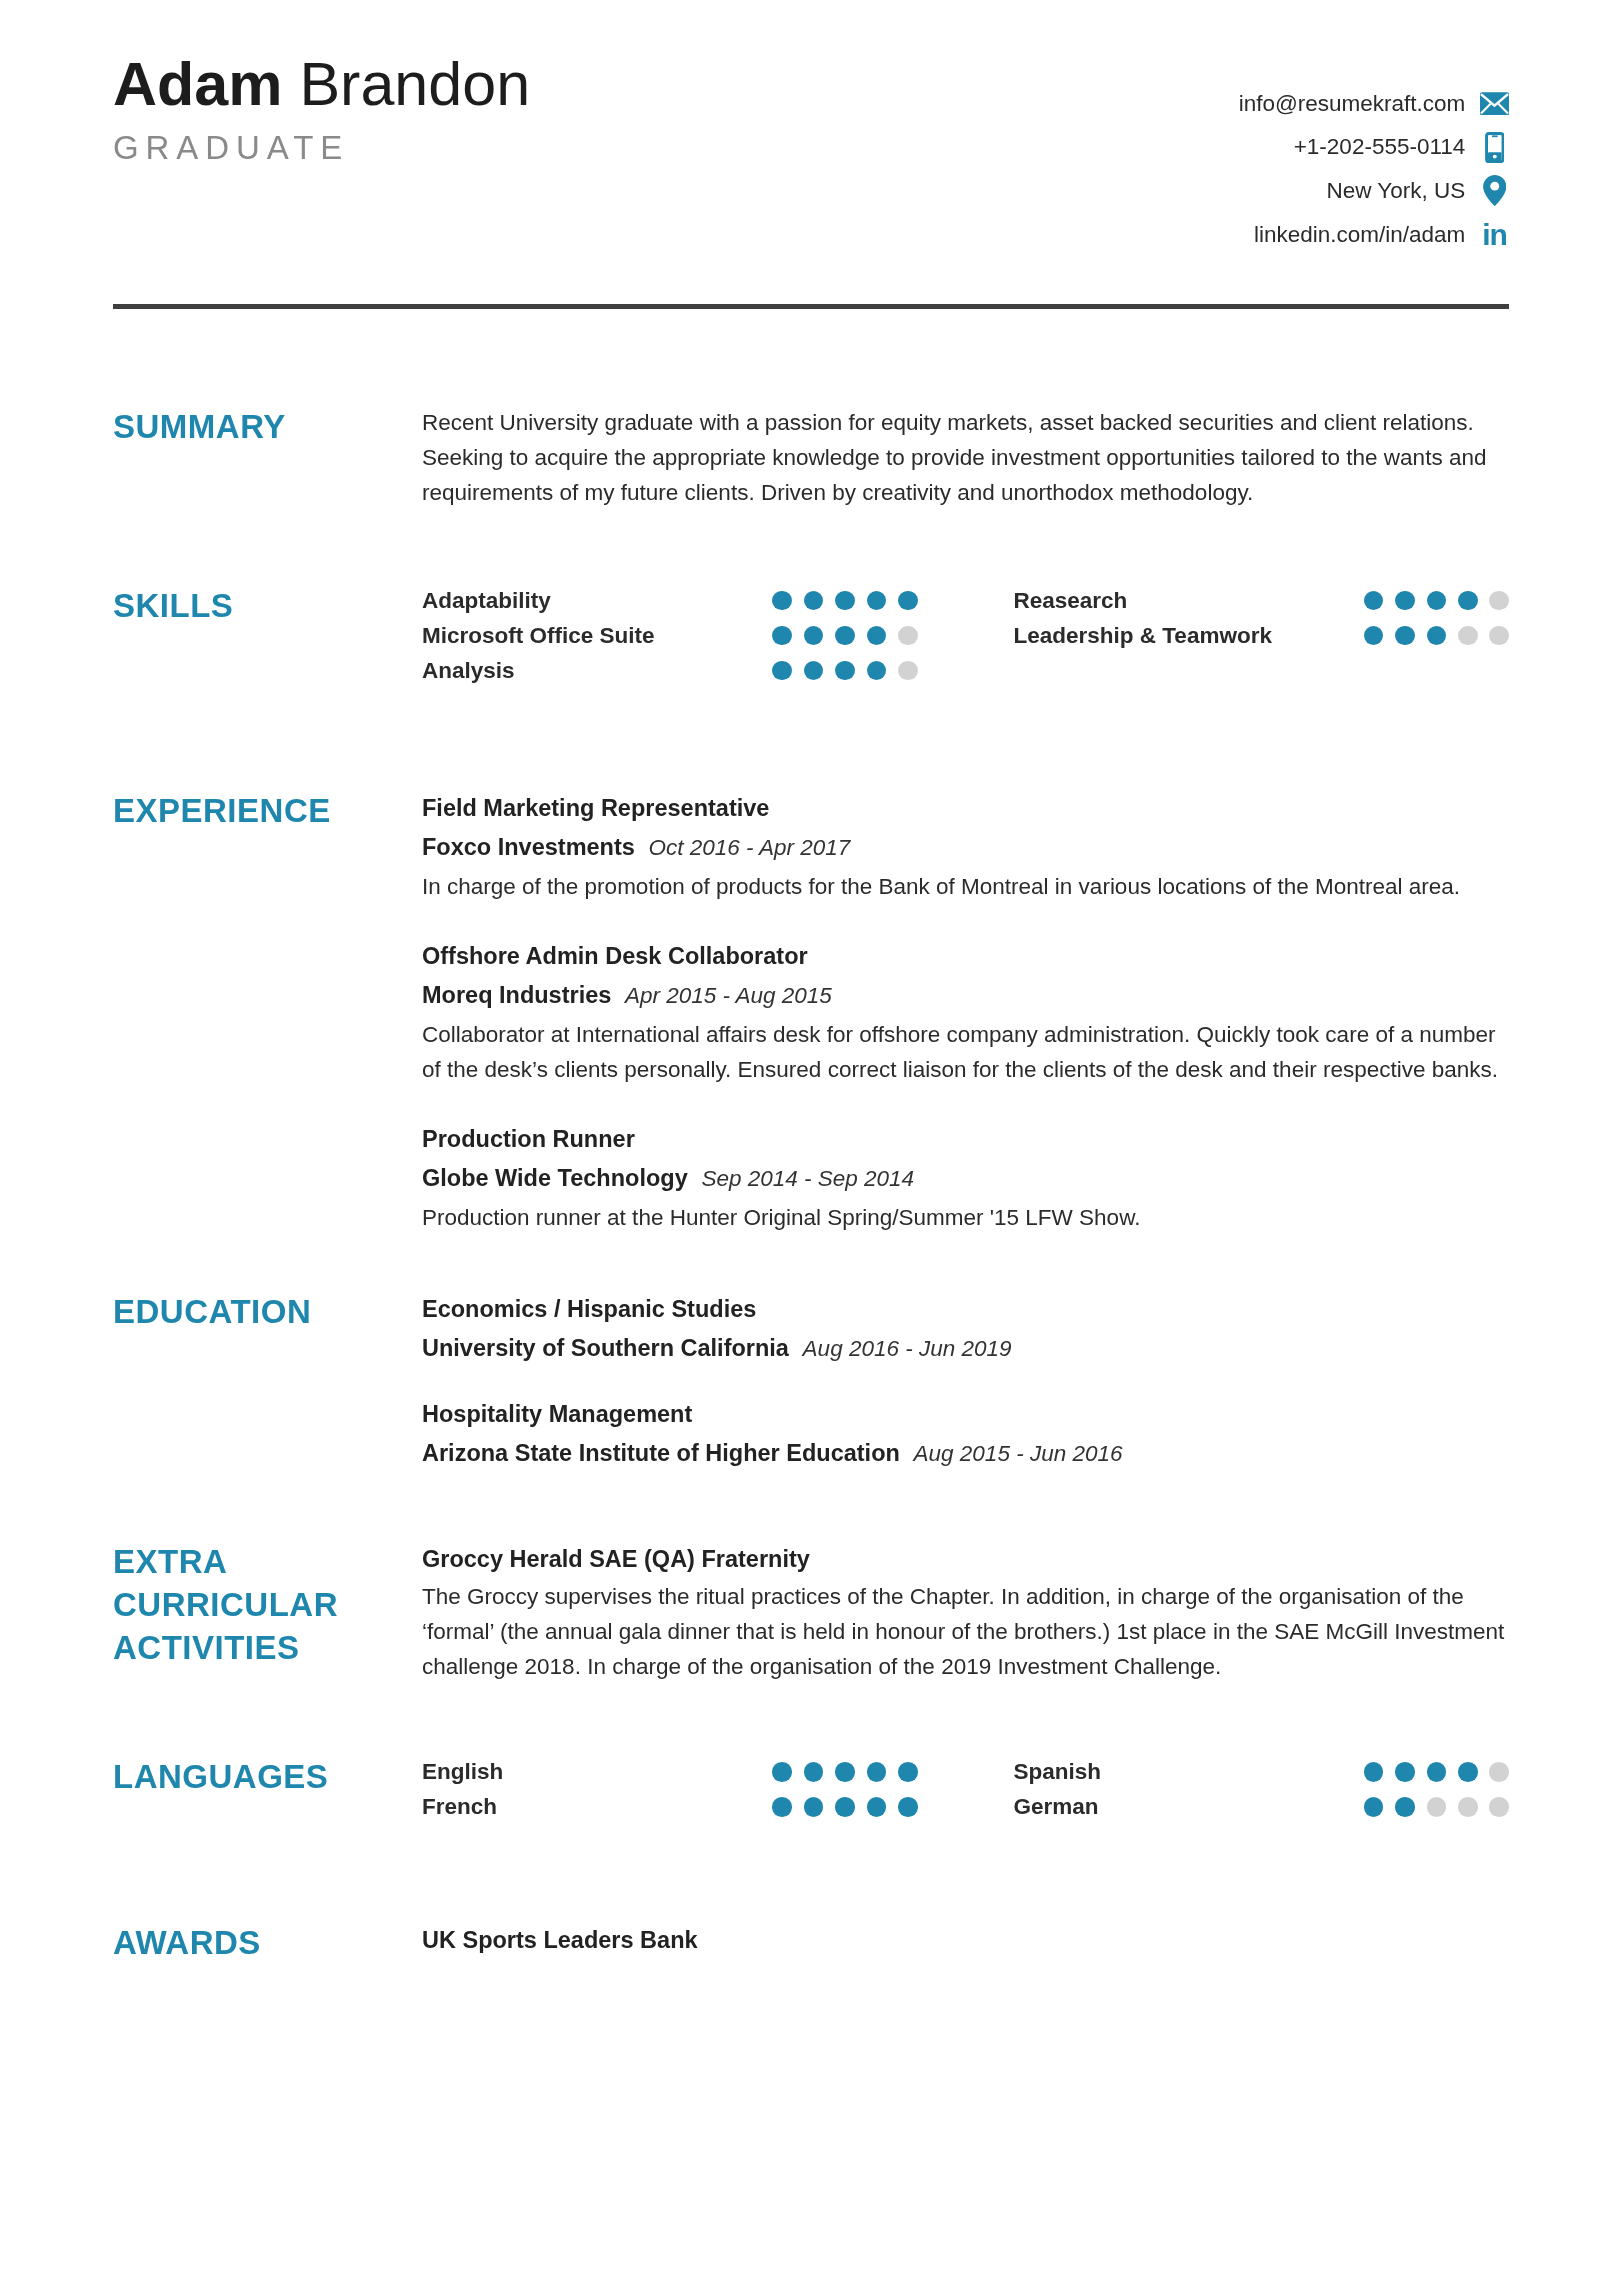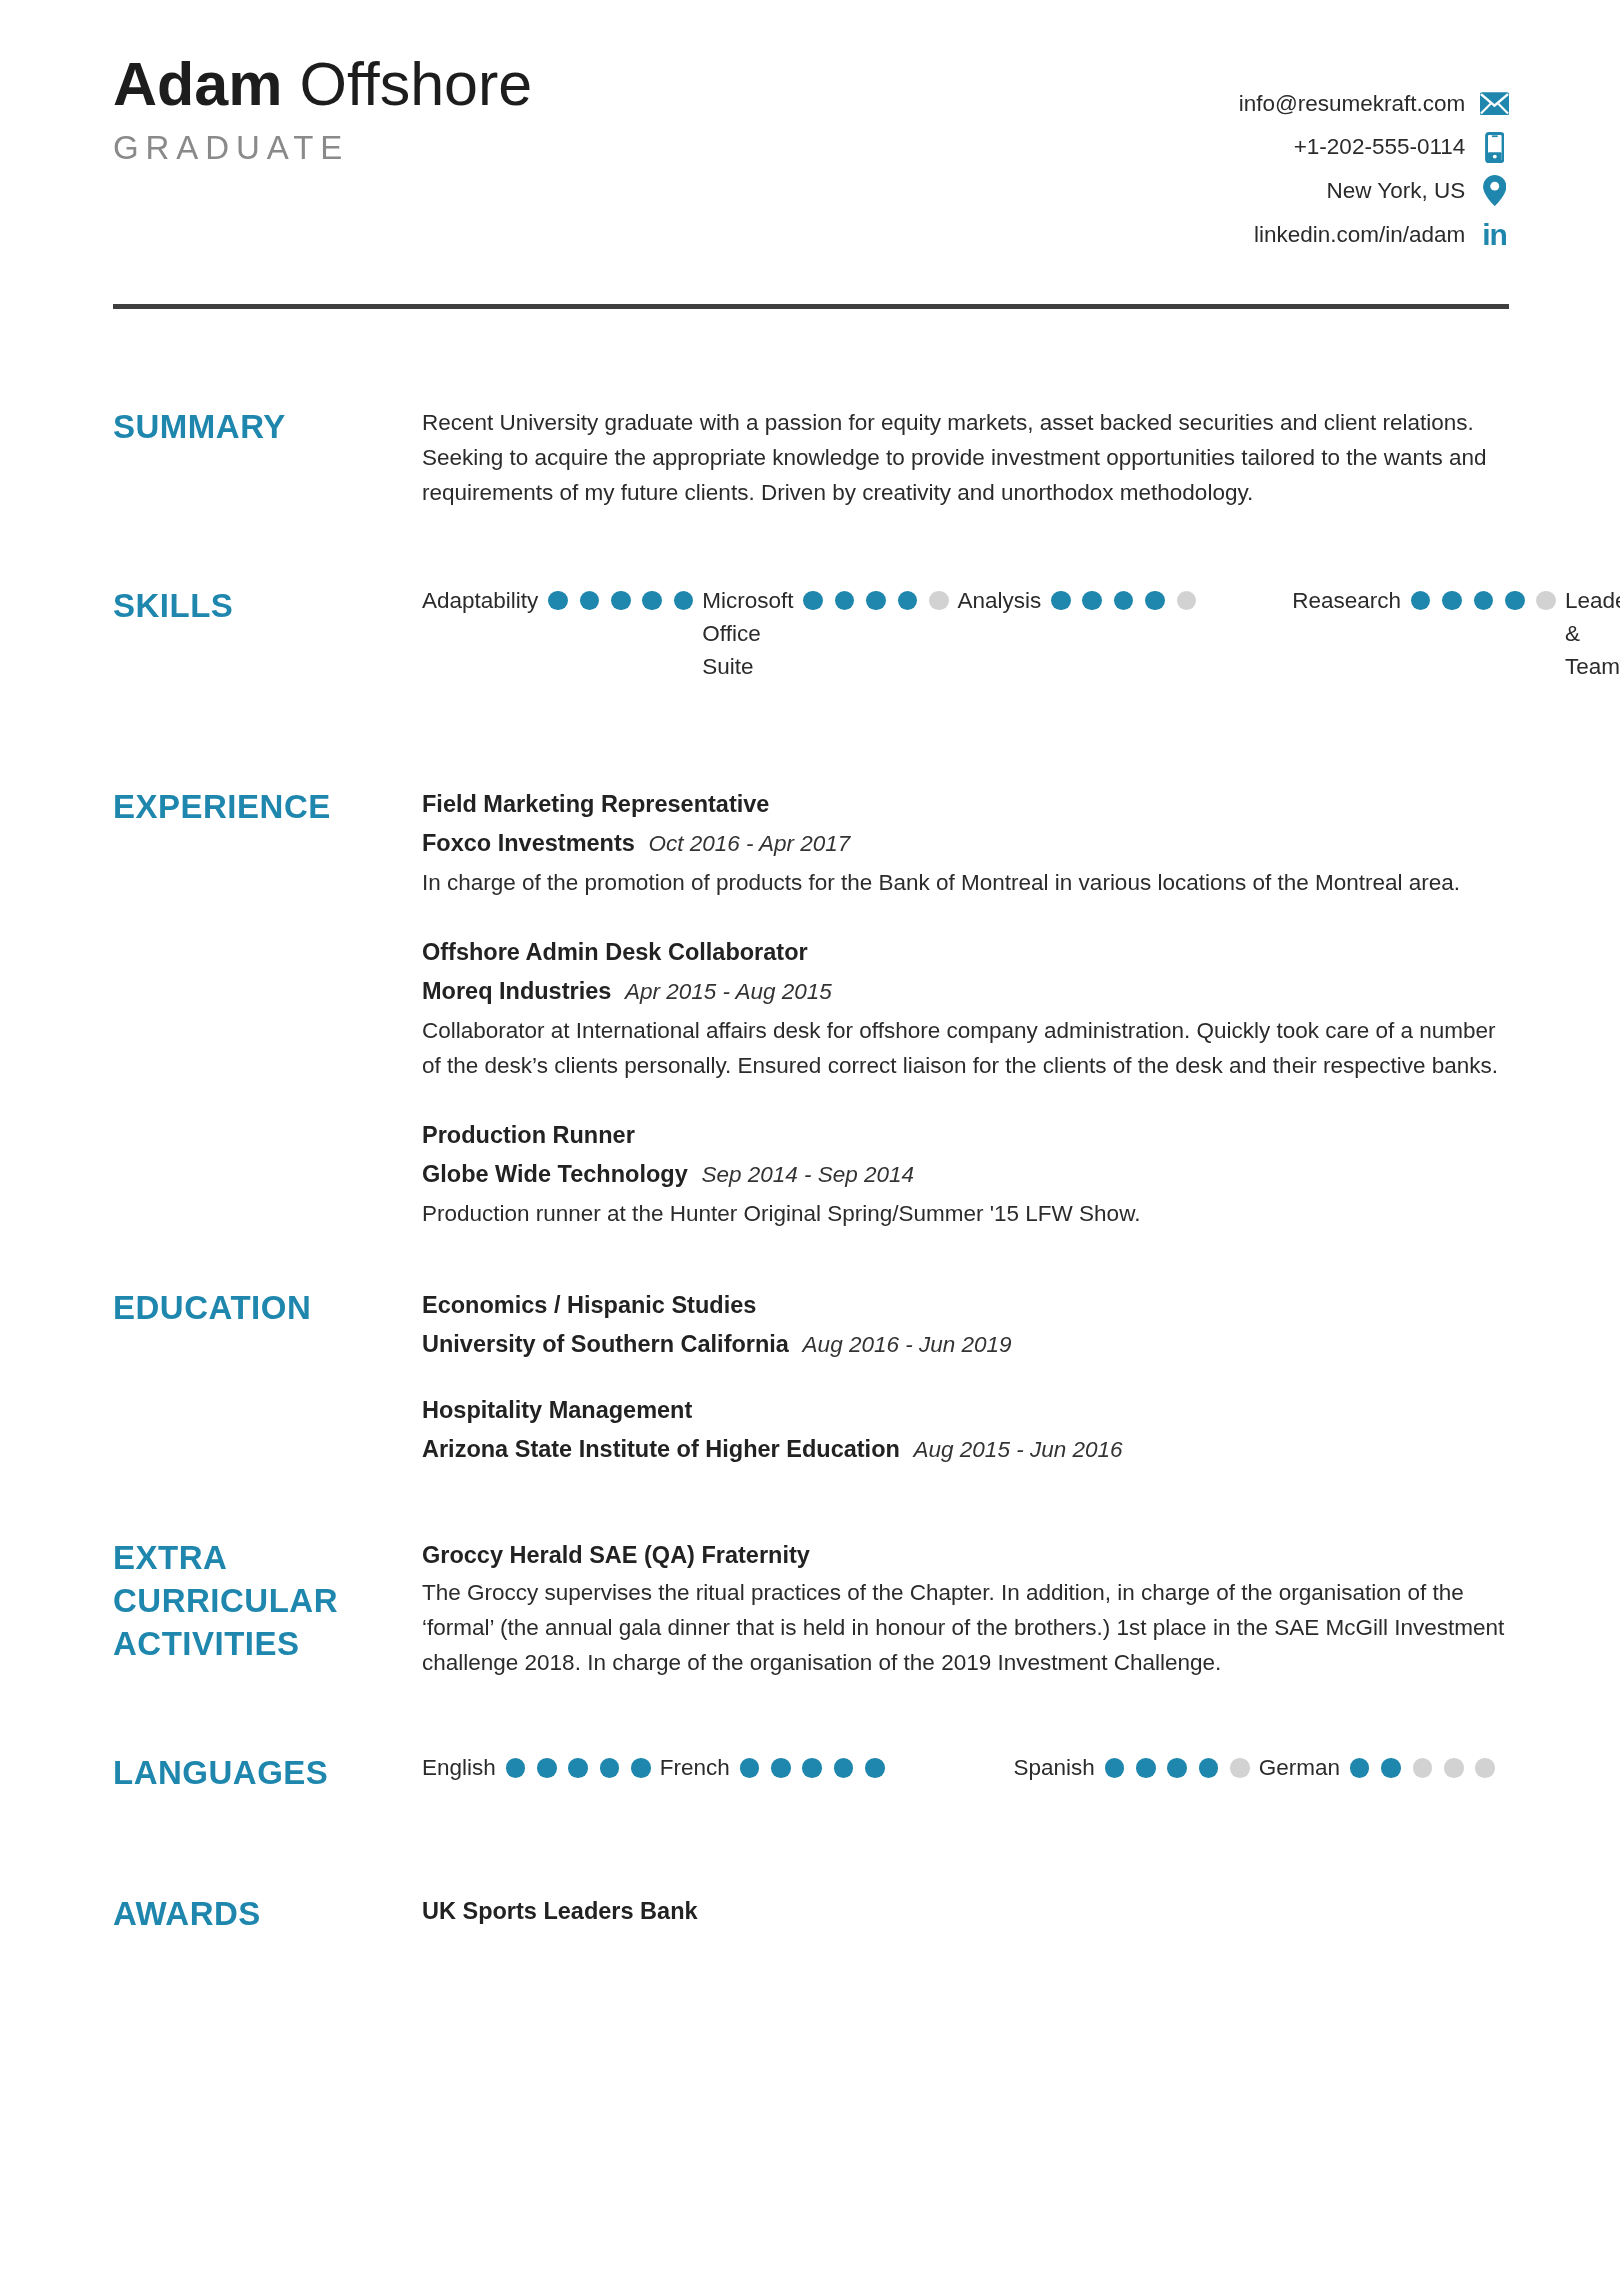--- a/index.html
+++ b/index.html
@@ -37,21 +37,21 @@
   }
   .body-text{font-size:22.5px;line-height:35px;color:#2b2b2b;}
   .sec-summary{margin-bottom:74px;}
   .sec-skills{margin-bottom:102px;margin-top:27px;}
   .sec-experience{margin-bottom:55px;}
   .sec-education{margin-bottom:65px;}
   .sec-extra{margin-bottom:71px;}
   .sec-languages{margin-bottom:98px;}
   
   .rated-grid{display:grid;grid-template-columns:1fr 1fr;column-gap:96px;align-items:start;}
-  .rated-col{display:flex;flex-direction:row;gap:9px;}
+  .rated-col{display:flex;flex-direction:column;gap:2px;font-weight:bold;}
   .rated-row{display:flex;align-items:flex-start;}
   .rated-label{flex:1 1 auto;font-size:22.5px;line-height:33px;color:#2b2b2b;padding-right:9.8px;}
   .dots{display:flex;gap:11.8px;flex:0 0 145px;margin-top:6.9px;}
   .dot{width:19.6px;height:19.6px;border-radius:50%;background:var(--dot-empty);}
   .dot.filled{background:var(--accent);}
   
   .job{margin-bottom:33px;}
   .job:last-child,.edu:last-child{margin-bottom:0;}
   .job-title,.edu-degree{font-size:23.5px;font-weight:700;color:#222;line-height:39px;}
   .job-meta,.edu-meta{font-size:23.5px;line-height:39px;margin-bottom:2px;}
@@ -60,21 +60,21 @@
   .edu{margin-bottom:27.4px;}
   .award-item{font-size:23.5px;font-weight:700;color:#222;line-height:39px;}
 </style>
 </head>
 <body>
 
 <div class="page">
 
   <div class="header">
     <div>
-      <h1 class="name"><span class="fn">Adam</span> <span class="ln">Offshore</span></h1>
+      <h1 class="name"><span class="fn">Adam</span> <span class="ln">Brandon</span></h1>
       <div class="role">GRADUATE</div>
     </div>
 
     <div class="contacts">
       <div class="contact-row">
         <span class="contact-text">info@resumekraft.com</span>
         <span class="cicon">
           <svg width="29" height="23.5" viewBox="0 0 30 24">
             <rect x="0" y="0" width="30" height="24" rx="2" fill="#1f87ad"></rect>
             <path d="M1 2 L15 14 L29 2" fill="none" stroke="#ffffff" stroke-width="2.6"></path>

